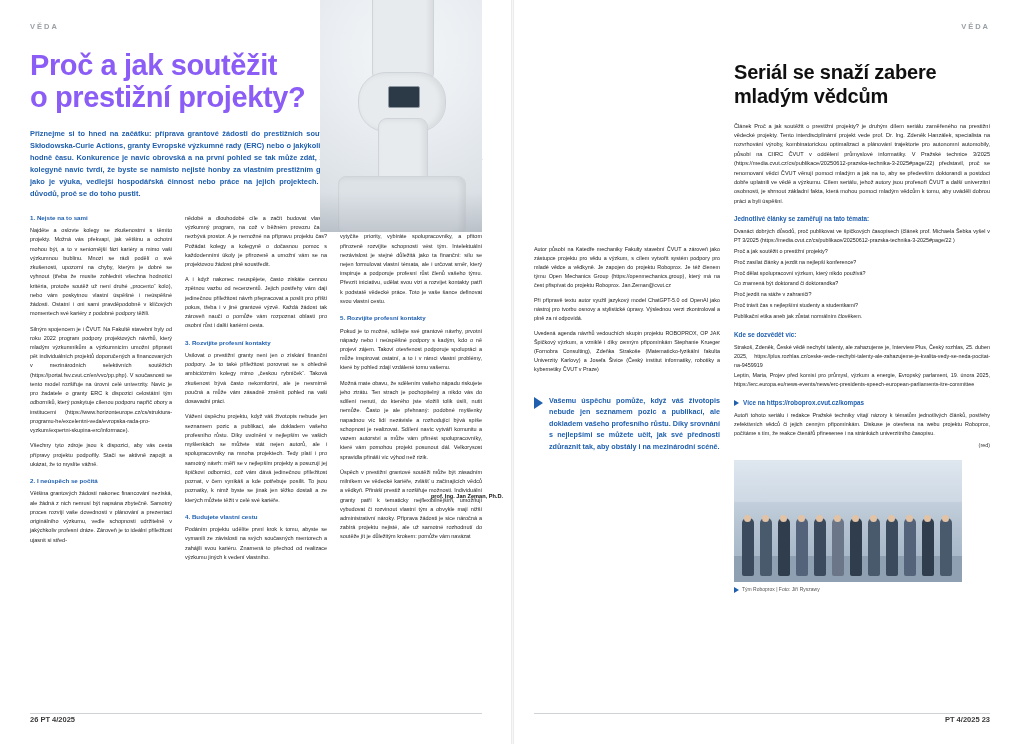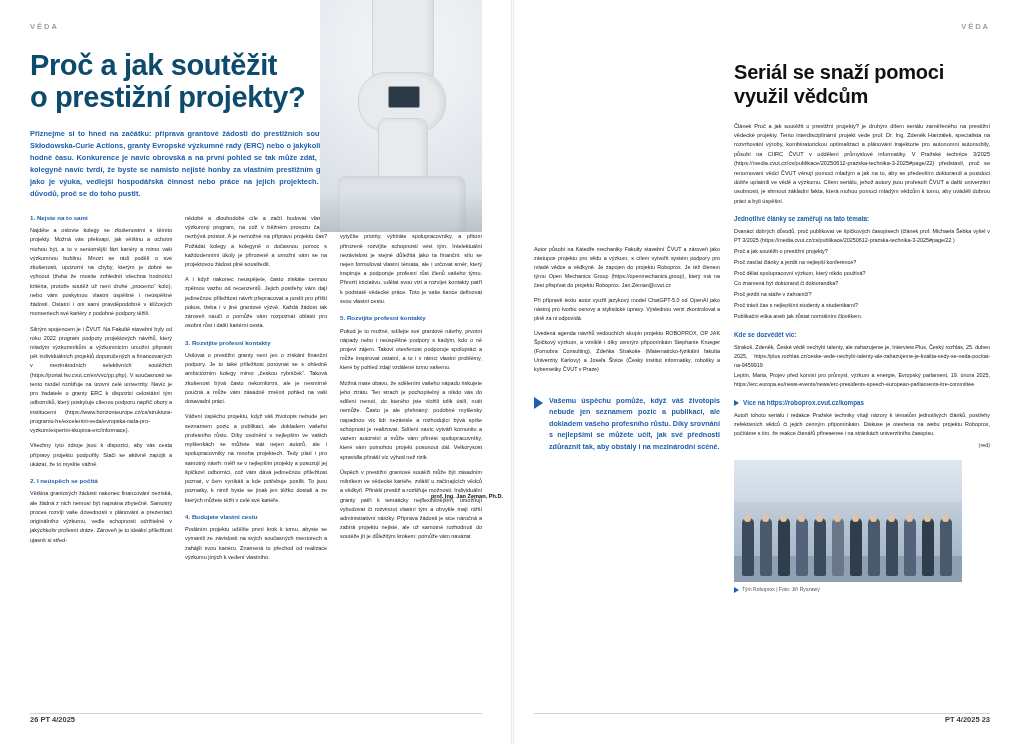--- a/index.html
+++ b/index.html
@@ -56,21 +56,21 @@
     text-align: right;
   }
 
   
   .headline {
     font-size: 29px;
     line-height: 1.12;
     font-weight: bold;
     letter-spacing: -0.4px;
     margin-top: 18px;
-    color: #0c4a6e;
+    color: #8b5cf6;
   }
   .headline .l2 { display: block; }
 
   .perex {
     margin-top: 14px;
     font-size: 7.4px;
     line-height: 1.62;
     font-weight: bold;
     color: #1f5fae;
     text-align: justify;
@@ -334,21 +334,21 @@
         <p style="font-size:5.4px; line-height:1.66; text-align:justify; margin:0 0 6px 0;">Při přípravě textu autor využil jazykový model ChatGPT-5.0 od OpenAI jako nástroj pro tvorbu osnovy a stylistické úpravy. Výslednou verzi zkontroloval a plně za ni odpovídá.</p>
         <p style="font-size:5.4px; line-height:1.66; text-align:justify; margin:0 0 6px 0;">Uvedená agenda návrhů vedouchích skupin projektu ROBOPROX, OP JAK Špičkový výzkum, a vzniklé i díky cenným připomínkám Stephanie Krueger (Fornobra Consulting), Zdeňka Strakoše (Matematicko-fyzikální fakulta Univerzity Karlovy) a Josefa Šivice (Český institut informatiky, robotiky a kybernetiky ČVUT v Praze)</p>
 
         <div class="pull">
           <div class="pull-mark"></div>
           <div class="pull-text">Vašemu úspěchu pomůže, když váš životopis nebude jen seznamem pozic a publikací, ale dokladem vašeho profesního růstu. Díky srovnání s nejlepšími se můžete učit, jak své přednosti zdůraznit tak, aby obstály i na mezinárodní scéně.</div>
         </div>
       </div>
 
       <div style="width:256px;">
-        <h1 class="r-headline">Seriál se snaží pomoci využil vědcům</h1>
+        <h1 class="r-headline">Seriál se snaží zabere mladým vědcům</h1>
         <p class="r-lead">Článek Proč a jak soutěžit o prestižní projekty? je druhým dílem seriálu zaměřeného na prestižní vědecké projekty. Tento interdisciplinární projekt vede prof. Dr. Ing. Zdeněk Hanzálek, specialista na rozvrhování výroby, kombinatorickou optimalizaci a plánování trajektorie pro autonomní automobily, působí na CIIRC ČVUT v oddělení průmyslové informatiky. V Pražské technice 3/2025 (https://media.cvut.cz/cs/publikace/20250612-prazska-technika-3-2025#page/22) představil, proč se renomovaní vědci ČVUT věnují pomoci mladým a jak na to, aby se především doktorandi a postdoci dobře uplatnili ve vědě a výzkumu. Cílem seriálu, jehož autory jsou profesoři ČVUT a další univerzitní osobnosti, je shrnout základní fakta, která mohou pomoci mladým vědcům k tomu, aby uváděli dobrou práci a byli úspěšní.</p>
 
         <div class="r-sub">Jednotlivé články se zaměřují na tato témata:</div>
         <div class="r-list">
           <div>Dvanáct dobrých důvodů, proč publikovat ve špičkových časopisech (článek prof. Michaela Šebka vyšel v PT 3/2025 (https://media.cvut.cz/cs/publikace/20250612-prazska-technika-3-2025#page/22 )</div>
           <div>Proč a jak soutěžit o prestižní projekty?</div>
           <div>Proč zasílat články a jezdit na nejlepší konference?</div>
           <div>Proč dělat spolupracovní výzkum, který nikdo používá?</div>
           <div>Co znamená být doktorand či doktorandka?</div>
           <div>Proč jezdit na stáže v zahraničí?</div>

